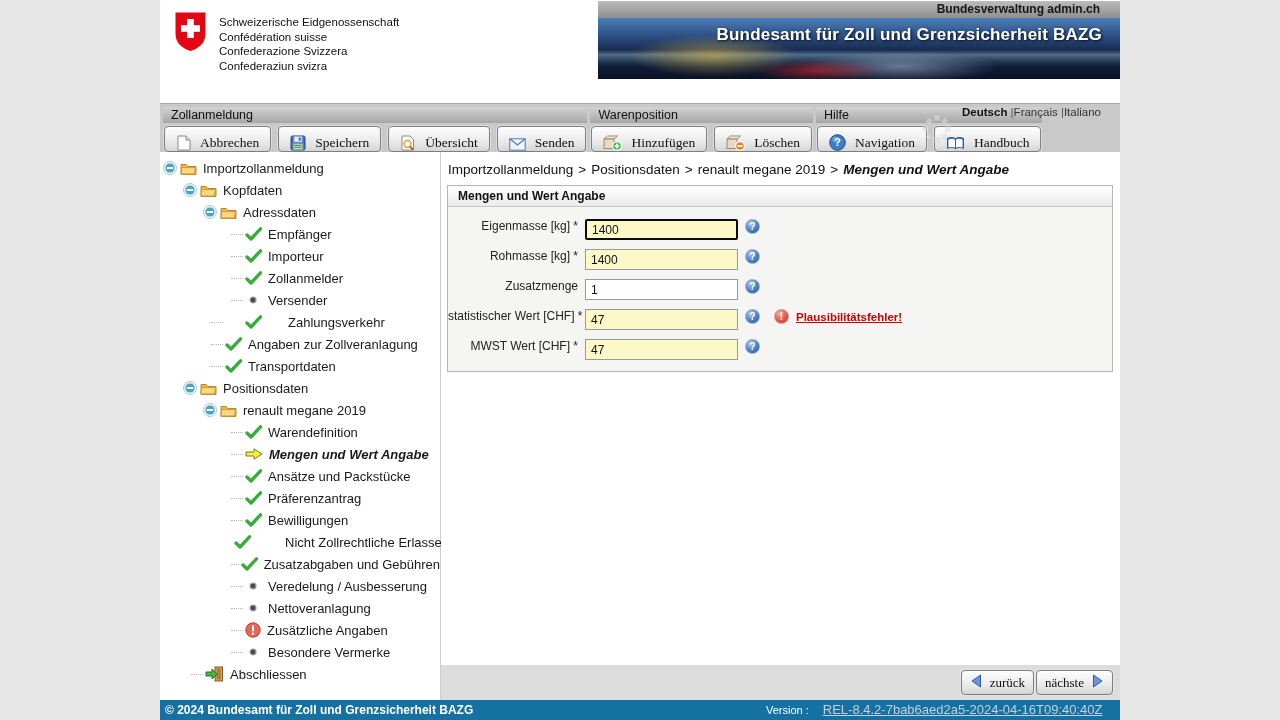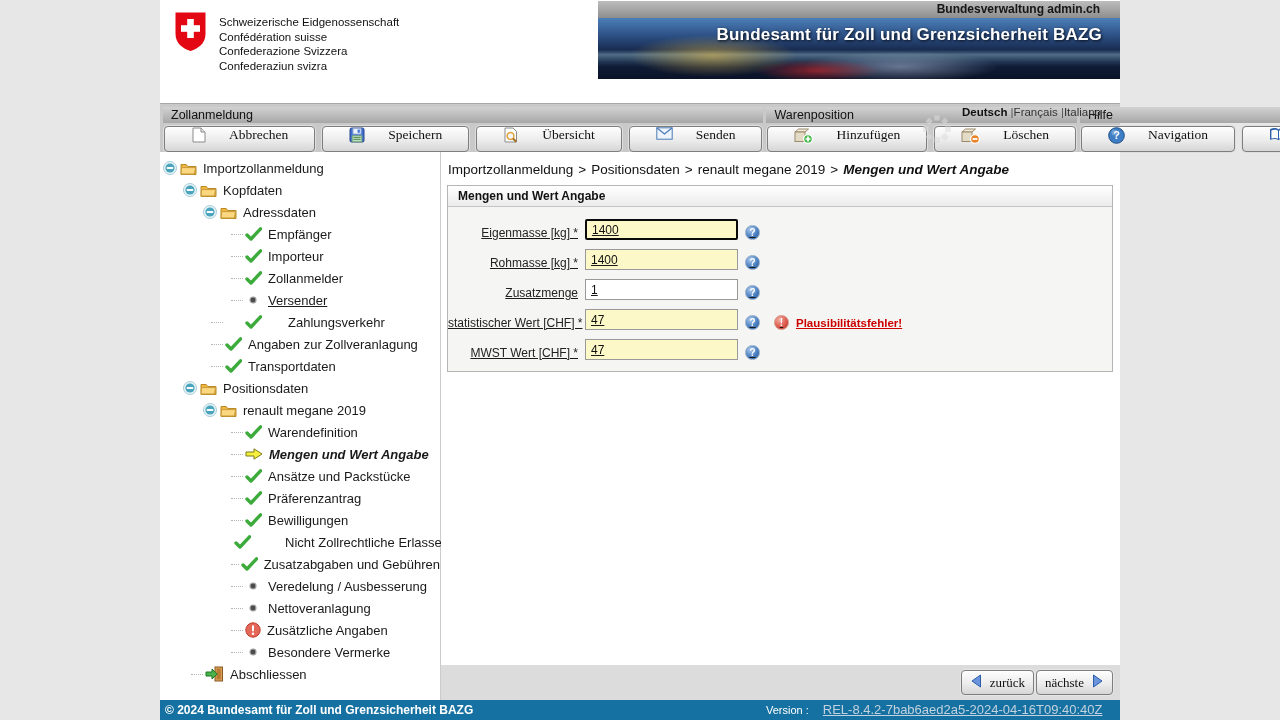--- a/index.html
+++ b/index.html
@@ -31,21 +31,21 @@
   }
   .banner-title { position:absolute; right:18px; top:7px; color:#fff; font-weight:bold; font-size:17px;
     text-shadow:1px 1px 3px rgba(0,0,0,.85); letter-spacing:.2px; }
 
   
   .menubar { position:relative; height:49px; background:#c9c9c9; border-top:1px solid #a8a8a8; }
   .tb-groups { position:absolute; left:3px; top:3px; display:flex; gap:3px; }
   .tb-group-label { height:16px; background:linear-gradient(180deg,#d2d2d2,#a7a7a7);
     font-size:12.5px; padding:1px 8px 0; line-height:15px; color:#111; }
   .tb-buttons { display:flex; gap:7px; margin-top:3px; padding:0 1px; }
-  .tb-btn { height:26px; display:inline-flex; align-items:flex-start; gap:23px; padding:0 26px;
+  .tb-btn { height:26px; display:inline-flex; align-items:flex-end; gap:9px; padding:0 11px;
     background:linear-gradient(180deg,#fefefe 0%,#ececec 55%,#d6d6d6 100%);
     border:1px solid #7e7e7e; border-radius:4px;
     box-shadow:0 0 0 1px #dedede, inset 0 1px 0 #fff;
     font-family:"Liberation Serif", serif; font-size:13.5px; color:#111; cursor:pointer; white-space:nowrap; }
   .tb-btn .ico { display:flex; }
   .lang { position:absolute; top:2px; right:19px; font-size:11.5px; color:#333; }
   .lang b { color:#111; }
   .lang span.sep { color:#555; }
   .spinner { position:absolute; left:762px; top:10px; opacity:.55; }
 
@@ -61,21 +61,21 @@
 
   .main-panel { flex:1; position:relative; background:#fff; }
   .breadcrumb { margin:10px 0 0 7px; font-size:13.5px; color:#111; }
   .breadcrumb .crumb-sep { padding:0 5px; }
   .breadcrumb .crumb-current { font-weight:bold; font-style:italic; }
 
   .form-panel { position:absolute; left:6px; top:33px; width:666px; border:1px solid #b5b5b5; background:#f5f5f3; }
   .form-header { height:21px; background:linear-gradient(180deg,#ffffff,#ebebeb); border-bottom:1px solid #c5c5c5;
     font-size:12px; font-weight:bold; padding-left:10px; line-height:21px; color:#111; }
   .form-body { padding:12px 0 11px 0; }
-  .form-row { display:flex; align-items:flex-end; height:21px;text-decoration:underline; }
+  .form-row { display:flex; align-items:flex-start; height:21px; }
   .form-row + .form-row { margin-top:9px; }
   .form-label { width:130px; text-align:right; font-size:12px; color:#222; margin-right:7px; white-space:nowrap; }
   .form-input { width:153px; height:21px; font-size:12px; padding:1px 5px; border:1px solid #999;
     background:#fff; font-family:"Liberation Sans", sans-serif; color:#111; }
   .form-input.hl { background:#fcf8c8; }
   .form-input.focused { border:2px solid #0a0a0a; border-radius:2px; }
   .help-icon { margin-left:7px; width:15px; height:15px; min-width:15px; border-radius:50%;
     background:radial-gradient(circle at 35% 28%, #aecbee, #4a7fc0 55%, #27568f);
     border:1px solid #8fa9c8; color:#fff; font-size:10px; font-weight:bold;
     display:flex; align-items:center; justify-content:center; cursor:pointer; }
@@ -317,21 +317,21 @@
         </div>
         <div class="tree-row" style="padding-left: 71px;">
           <span class="t-stub"></span>
           <span class="t-ico">
             <svg width="17" height="14" viewBox="0 0 17 14">
               <path d="M2 8 L6 12 L15.5 1.8" stroke="#3cab3c" stroke-width="3.4" fill="none" stroke-linecap="round" stroke-linejoin="round"></path>
             </svg>
           </span>
           <span class="t-label">Zollanmelder</span>
         </div>
-        <div class="tree-row" style="padding-left: 71px; text-decoration: underline;">
+        <div class="tree-row" style="padding-left: 71px;">
           <span class="t-stub"></span>
           <span class="t-ico">
             <svg width="17" height="10" viewBox="0 0 17 10">
               <circle cx="8" cy="5" r="3" fill="#4b4b4b" stroke="#a3a3a3" stroke-width="1.2"></circle>
             </svg>
           </span>
           <span class="t-label">Versender</span>
         </div>
         <div class="tree-row" style="padding-left: 51px; gap: 20px;">
           <span class="t-stub"></span>

